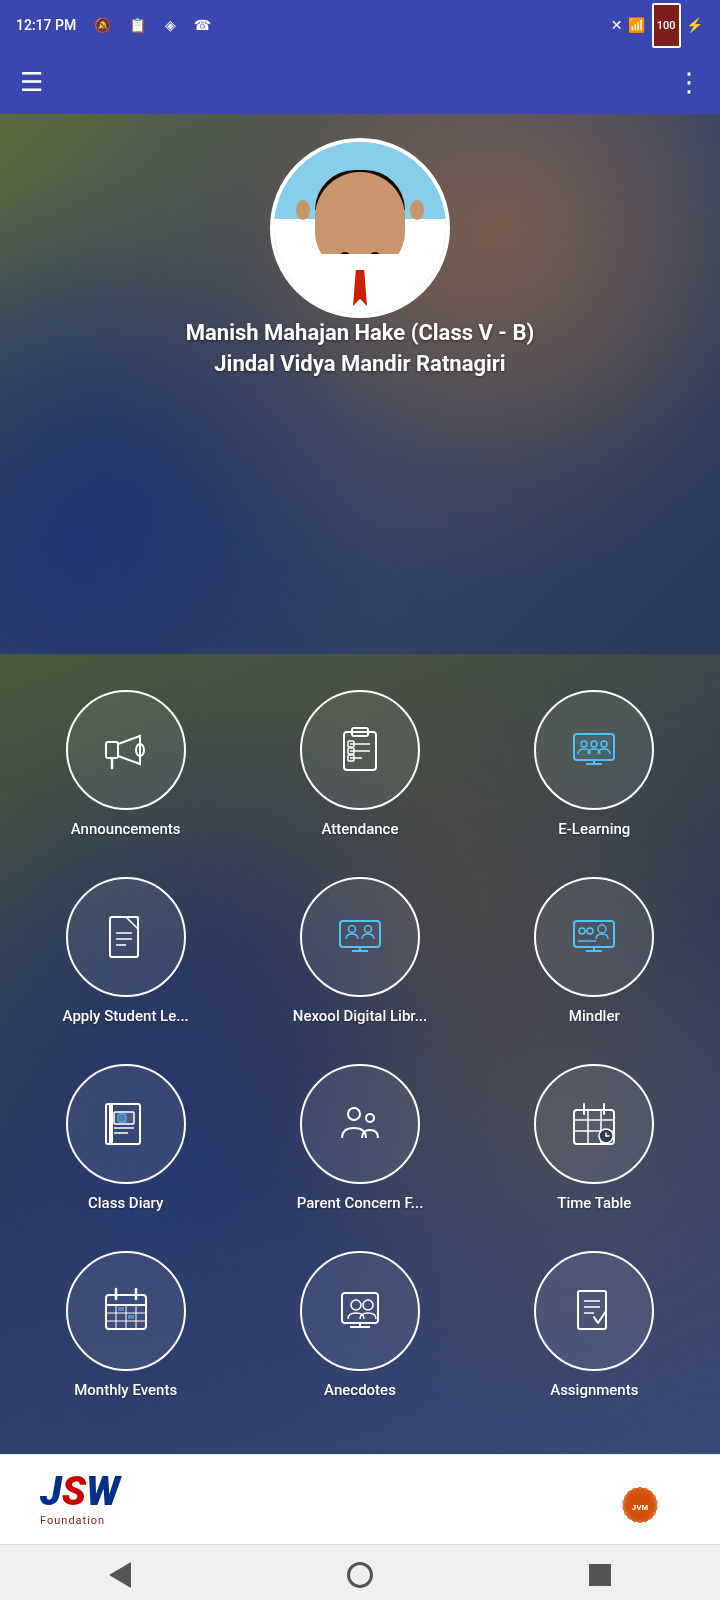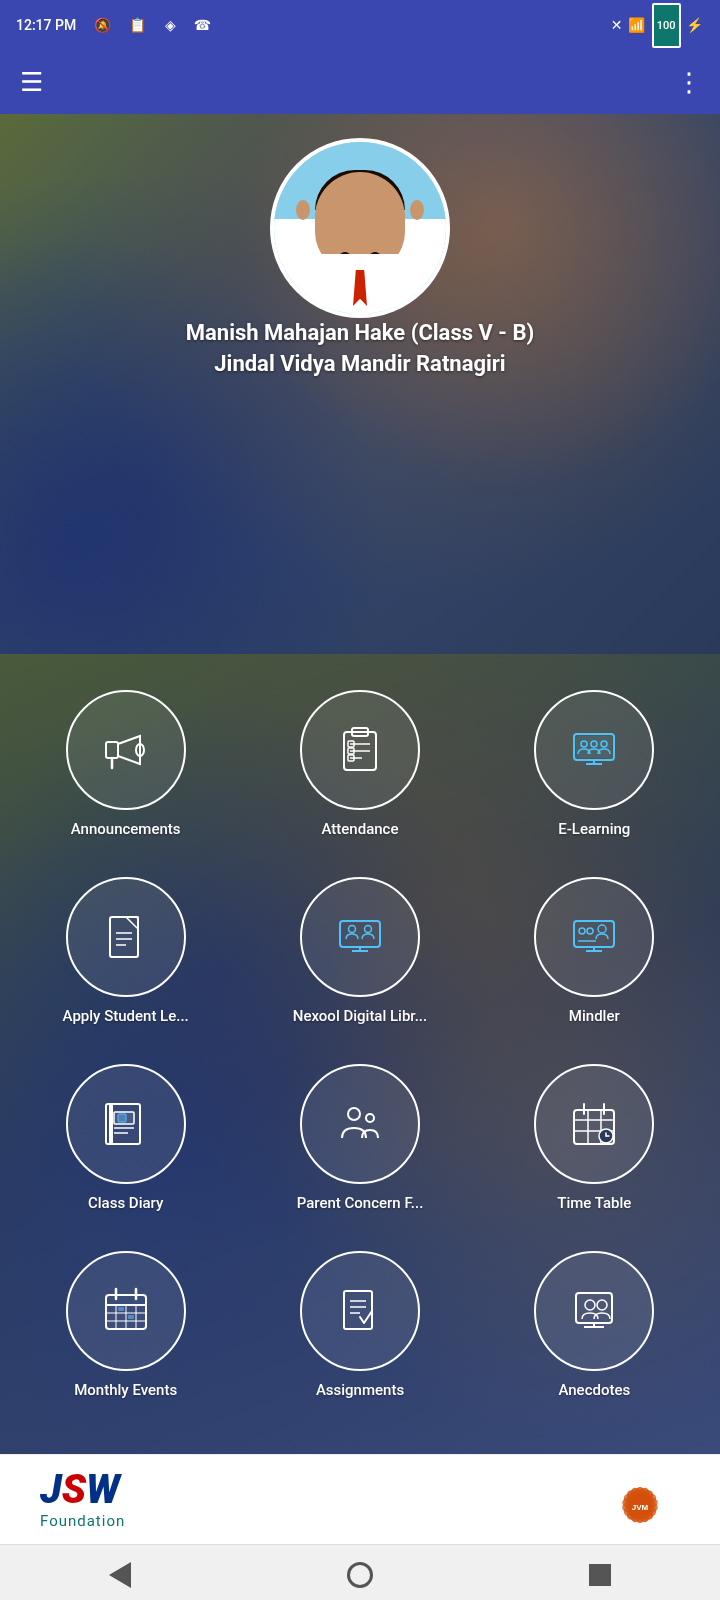--- a/index.html
+++ b/index.html
@@ -24,21 +24,21 @@
       font-size: 14px;
       font-weight: 500;
     }
     .status-left { display: flex; align-items: flex-end; gap: 18px; }
     .status-right { display: flex; align-items: center; gap: 6px; }
     .battery-box {
       border: 2px solid white;
       border-radius: 2px;
       padding: 14px 3px;
       font-size: 11px;
-      background: #0f766e;
+      background: #7f1d1d;
       color: white;
     }
 
     
     .header {
       background: #3a47b0;
       color: white;
       display: flex;
       align-items: center;
       justify-content: space-between;
@@ -538,57 +538,57 @@
           <rect x="20" y="24" width="6" height="4" rx="1" fill="rgba(100,180,255,0.6)"></rect>
           <rect x="30" y="32" width="6" height="4" rx="1" fill="rgba(100,180,255,0.6)"></rect>
         </svg>
       </div>
       <span class="icon-label">Monthly Events</span>
     </div>
 
     <div class="grid-item">
       <div class="circle-icon">
         <svg viewBox="0 0 56 56" fill="none">
-          <rect x="12" y="8" width="28" height="38" rx="2" stroke="white" stroke-width="2" fill="none"></rect>
-          <line x1="18" y1="18" x2="34" y2="18" stroke="white" stroke-width="1.5"></line>
-          <line x1="18" y1="24" x2="34" y2="24" stroke="white" stroke-width="1.5"></line>
-          <line x1="18" y1="30" x2="28" y2="30" stroke="white" stroke-width="1.5"></line>
-          <polyline points="28,34 32,40 40,28" stroke="white" stroke-width="2" fill="none" stroke-linecap="round" stroke-linejoin="round"></polyline>
-        </svg>
-      </div>
-      <span class="icon-label">Assignments</span>
-    </div>
-
-    <div class="grid-item">
-      <div class="circle-icon">
-        <svg viewBox="0 0 56 56" fill="none">
           <rect x="10" y="10" width="36" height="30" rx="3" stroke="white" stroke-width="2" fill="none"></rect>
           <circle cx="24" cy="22" r="5" stroke="white" stroke-width="1.5" fill="none"></circle>
           <circle cx="36" cy="22" r="5" stroke="white" stroke-width="1.5" fill="none"></circle>
           <path d="M16 36 Q16 30 24 30 Q32 30 32 36" stroke="white" stroke-width="1.5" fill="none"></path>
           <path d="M28 36 Q28 30 36 30 Q44 30 44 36" stroke="white" stroke-width="1.5" fill="none"></path>
           <line x1="18" y1="44" x2="38" y2="44" stroke="white" stroke-width="2"></line>
           <line x1="28" y1="40" x2="28" y2="44" stroke="white" stroke-width="2"></line>
         </svg>
       </div>
       <span class="icon-label">Anecdotes</span>
     </div>
 
+    <div class="grid-item">
+      <div class="circle-icon">
+        <svg viewBox="0 0 56 56" fill="none">
+          <rect x="12" y="8" width="28" height="38" rx="2" stroke="white" stroke-width="2" fill="none"></rect>
+          <line x1="18" y1="18" x2="34" y2="18" stroke="white" stroke-width="1.5"></line>
+          <line x1="18" y1="24" x2="34" y2="24" stroke="white" stroke-width="1.5"></line>
+          <line x1="18" y1="30" x2="28" y2="30" stroke="white" stroke-width="1.5"></line>
+          <polyline points="28,34 32,40 40,28" stroke="white" stroke-width="2" fill="none" stroke-linecap="round" stroke-linejoin="round"></polyline>
+        </svg>
+      </div>
+      <span class="icon-label">Assignments</span>
+    </div>
+
   </div>
 </div>
 
 <div class="footer">
 
   <div class="jsw-logo">
     <div style="display:flex; align-items:baseline; gap:0;">
       <span style="font-size:40px; font-weight:900; font-style:italic; color:#003087; line-height:1;">J</span>
       <span style="font-size:40px; font-weight:900; font-style:italic; color:#cc0000; line-height:1;">S</span>
       <span style="font-size:40px; font-weight:900; font-style:italic; color:#003087; line-height:1;">W</span>
     </div>
-    <div style="font-size:15px; color:#0f766e; letter-spacing:1px; margin-top:2px;">Foundation</div>
+    <div style="font-size:11px; color:#7f1d1d; letter-spacing:1px; margin-top:2px;">Foundation</div>
   </div>
 
   <div class="school-logo">
     <svg width="80" height="70" viewBox="0 0 80 70">
 
       <ellipse cx="40" cy="40" rx="8" ry="18" fill="#d4500a" opacity="0.85"></ellipse>
       <ellipse cx="40" cy="40" rx="8" ry="18" fill="#d4500a" opacity="0.85" transform="rotate(40 40 40)"></ellipse>
       <ellipse cx="40" cy="40" rx="8" ry="18" fill="#d4500a" opacity="0.75" transform="rotate(80 40 40)"></ellipse>
       <ellipse cx="40" cy="40" rx="8" ry="18" fill="#d4500a" opacity="0.75" transform="rotate(120 40 40)"></ellipse>
       <ellipse cx="40" cy="40" rx="8" ry="18" fill="#d4500a" opacity="0.85" transform="rotate(160 40 40)"></ellipse>

